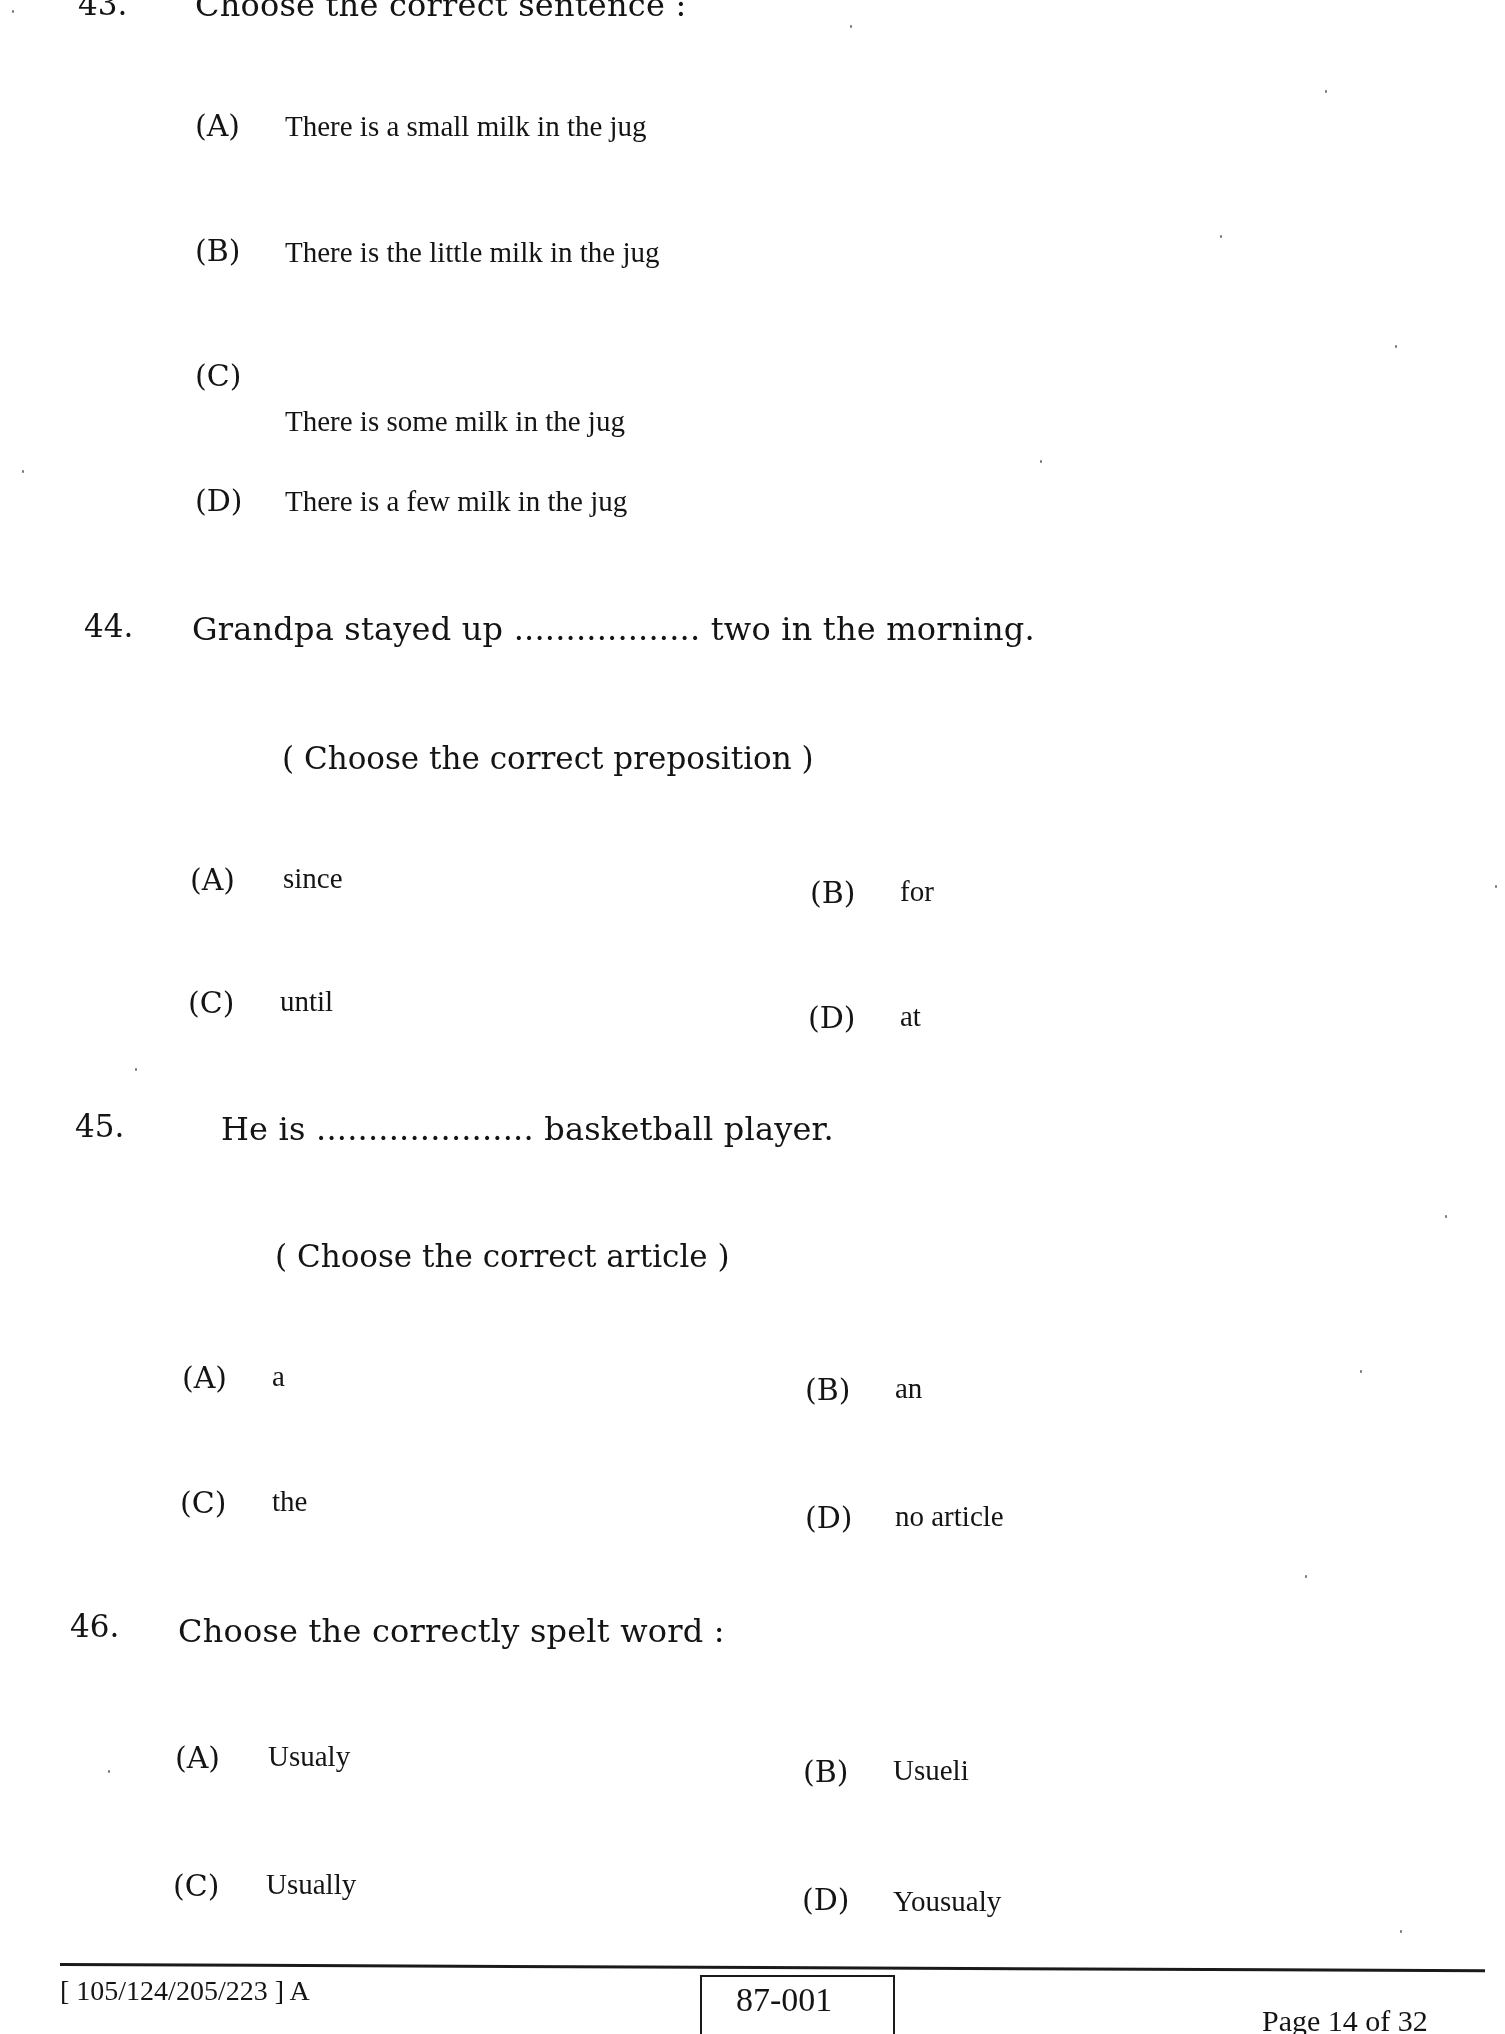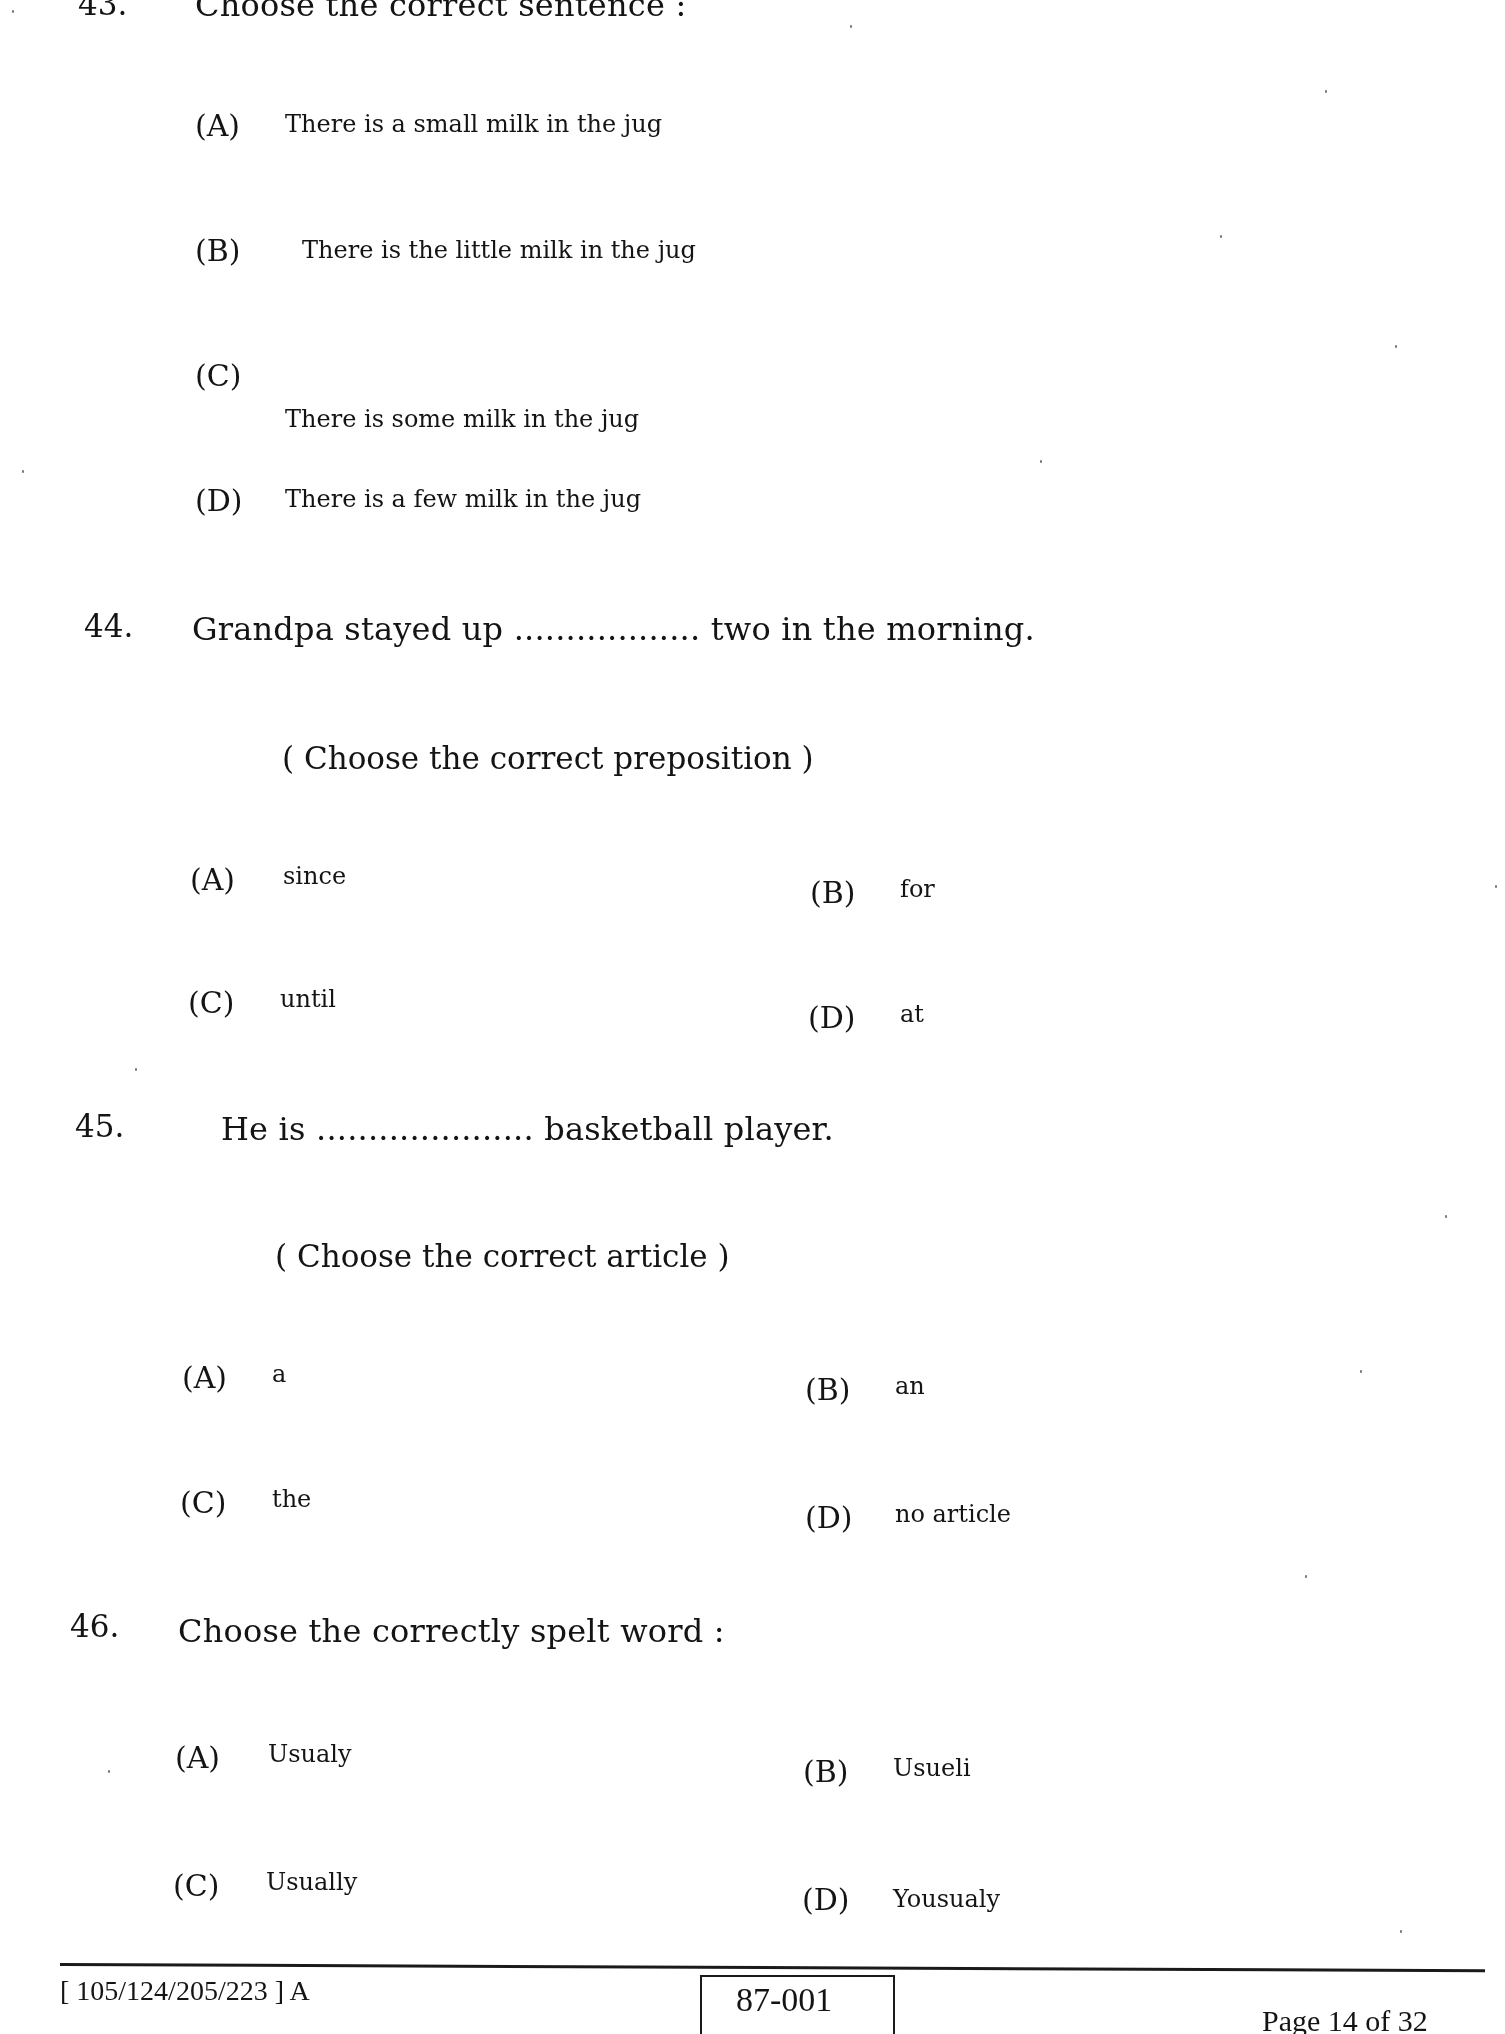--- a/index.html
+++ b/index.html
@@ -5,21 +5,21 @@
   html, body { margin: 0; padding: 0; }
   body {
     width: 1505px; height: 2034px; position: relative; overflow: hidden;
     background: #ffffff; color: #141414;
     font-family: "DejaVu Serif", "Liberation Serif", serif;
   }
   .abs { position: absolute; white-space: nowrap; }
   .q { font-size: 32px; letter-spacing: 0.2px; }
   .qnum { font-size: 31px; }
   .opt-label { font-size: 30px; }
-  .opt-text { font-size: 24px; }
+  .opt-text { font-size: 29px; font-family: Liberation Serif, serif; }
   .sub { font-size: 31px; }
   .footer-text { font-size: 28px; font-family: "Liberation Serif", "DejaVu Serif", serif; }
   .rule {
     position: absolute; left: 60px; top: 1963px; width: 1425px; height: 3px;
     background: #1a1a1a; transform: rotate(0.25deg); transform-origin: left center;
   }
   .code-box {
     position: absolute; left: 700px; top: 1975px; width: 195px; height: 70px;
     border: 2.5px solid #1a1a1a; border-bottom: none; box-sizing: border-box;
   }
@@ -32,21 +32,21 @@
 <div>
   <span class="abs qnum" style="left:78px; top:-14px;">43.</span>
   <span class="abs q" style="left:195px; top:-14px;">Choose the correct sentence :</span>
 
   <div>
     <span class="abs opt-label" style="left:195px; top:108px;">(A)</span>
     <span class="abs opt-text" style="left:285px; top:110px;">There is a small milk in the jug</span>
   </div>
   <div>
     <span class="abs opt-label" style="left:195px; top:233px;">(B)</span>
-    <span class="abs opt-text" style="left:285px; top:236px;margin-left:17px;">There is the little milk in the jug</span>
+    <span class="abs opt-text" style="left:285px; top:236px;">There is the little milk in the jug</span>
   </div>
   <div>
     <span class="abs opt-label" style="left:195px; top:358px;">(C)</span>
     <span class="abs opt-text" style="left:285px; top:360px;margin-top:45px;">There is some milk in the jug</span>
   </div>
   <div>
     <span class="abs opt-label" style="left:195px; top:483px;">(D)</span>
     <span class="abs opt-text" style="left:285px; top:485px;">There is a few milk in the jug</span>
   </div>
 </div>

